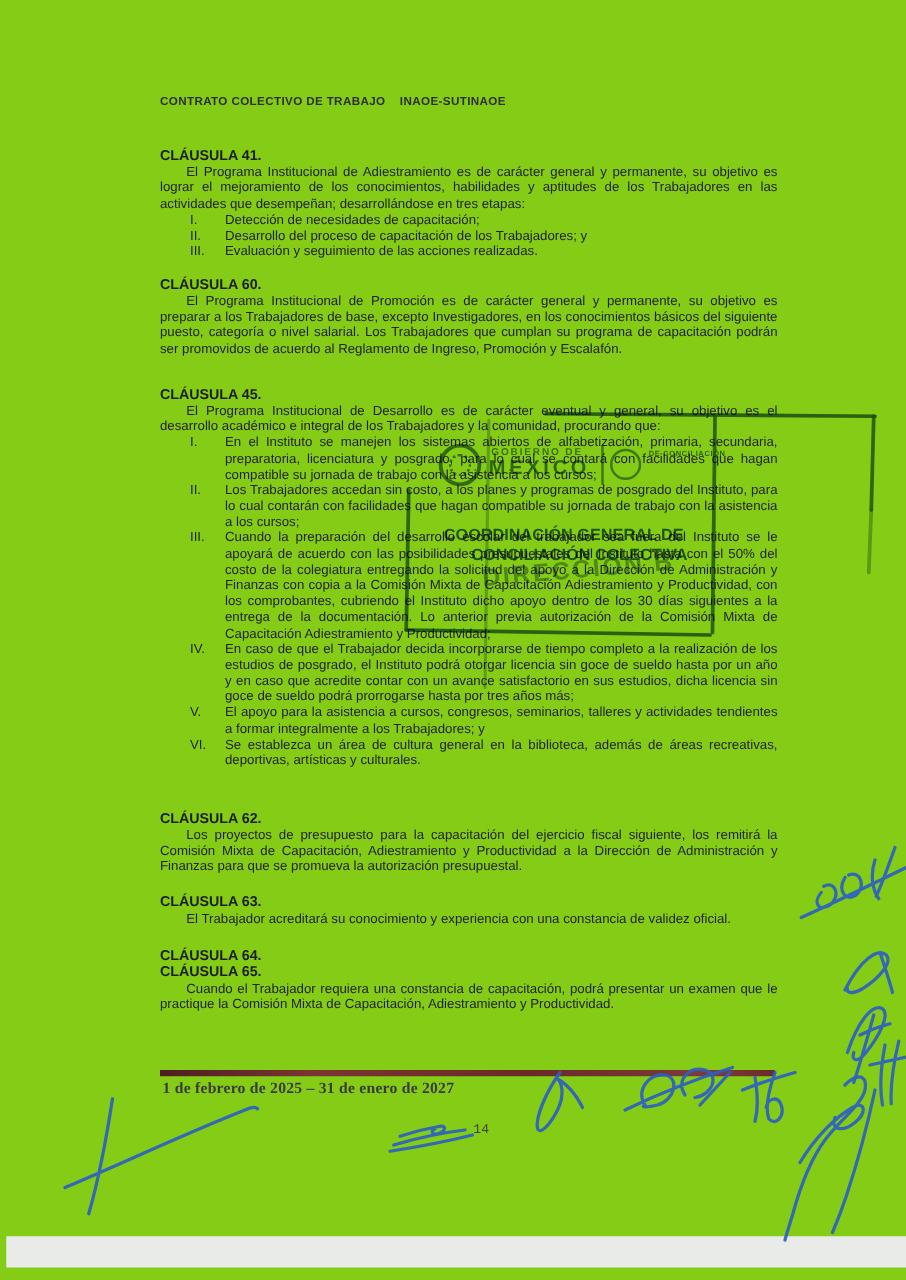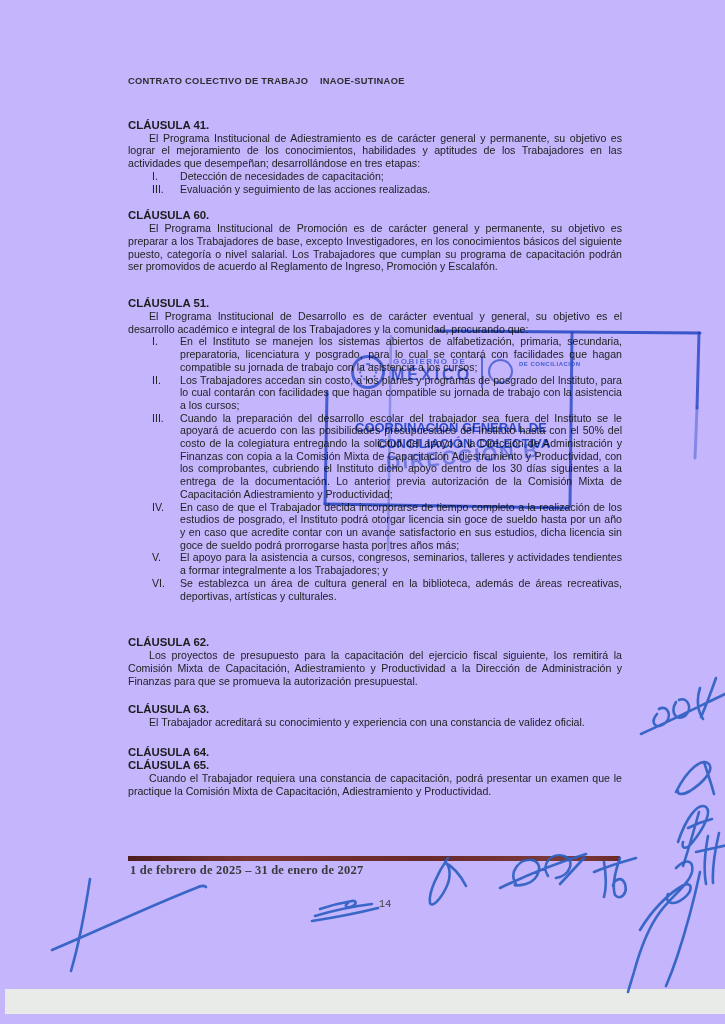--- a/index.html
+++ b/index.html
@@ -1,18 +1,18 @@
 <!DOCTYPE html>
 <html><head>
 <meta charset="utf-8">
 <style>
   html,body { margin:0; padding:0; background:#ffffff; }
   .page {
     position:relative; width:725px; height:1024px; overflow:hidden;
-    background:#c4b5fd; font-family:"Liberation Sans", sans-serif; color:#232323;
+    background:#84cc16; font-family:"Liberation Sans", sans-serif; color:#232323;
   }
   .content {
     position:absolute; left:128px; top:75px; width:494px;
     font-size:10.6px; line-height:12.7px; text-align:justify;
   }
   .doc-header {
     font-size:9.3px; font-weight:bold; letter-spacing:.3px;
     white-space:pre; color:#2e2e2e; text-align:left;
   }
   .clause-heading {
@@ -76,30 +76,31 @@
     <div class="doc-header">CONTRATO COLECTIVO DE TRABAJO    INAOE-SUTINAOE</div>
 
     <h2 class="clause-heading" style="margin-top:31px">CLÁUSULA 41.</h2>
     <p class="intro">El Programa Institucional de Adiestramiento es de carácter general y permanente, su objetivo es lograr el mejoramiento de los conocimientos, habilidades y aptitudes de los Trabajadores en las actividades que desempeñan; desarrollándose en tres etapas:</p>
     <div class="li">
       <span class="num">I.</span>
       <span>Detección de necesidades de capacitación;</span>
     </div>
     <div class="li">
       <span class="num">II.</span>
+      <span>Desarrollo del proceso de capacitación de los Trabajadores; y</span>
     </div>
     <div class="li">
       <span class="num">III.</span>
       <span>Evaluación y seguimiento de las acciones realizadas.</span>
     </div>
 
     <h2 class="clause-heading" style="margin-top:14px">CLÁUSULA 60.</h2>
     <p class="intro">El Programa Institucional de Promoción es de carácter general y permanente, su objetivo es preparar a los Trabajadores de base, excepto Investigadores, en los conocimientos básicos del siguiente puesto, categoría o nivel salarial. Los Trabajadores que cumplan su programa de capacitación podrán ser promovidos de acuerdo al Reglamento de Ingreso, Promoción y Escalafón.</p>
 
-    <h2 class="clause-heading" style="margin-top:24px">CLÁUSULA 51.</h2>
+    <h2 class="clause-heading" style="margin-top:24px">CLÁUSULA 45.</h2>
     <p class="intro">El Programa Institucional de Desarrollo es de carácter eventual y general, su objetivo es el desarrollo académico e integral de los Trabajadores y la comunidad, procurando que:</p>
     <div class="li">
       <span class="num">I.</span>
       <span>En el Instituto se manejen los sistemas abiertos de alfabetización, primaria, secundaria, preparatoria, licenciatura y posgrado, para lo cual se contará con facilidades que hagan compatible su jornada de trabajo con la asistencia a los cursos;</span>
     </div>
     <div class="li">
       <span class="num">II.</span>
       <span>Los Trabajadores accedan sin costo, a los planes y programas de posgrado del Instituto, para lo cual contarán con facilidades que hagan compatible su jornada de trabajo con la asistencia a los cursos;</span>
     </div>
     <div class="li">

